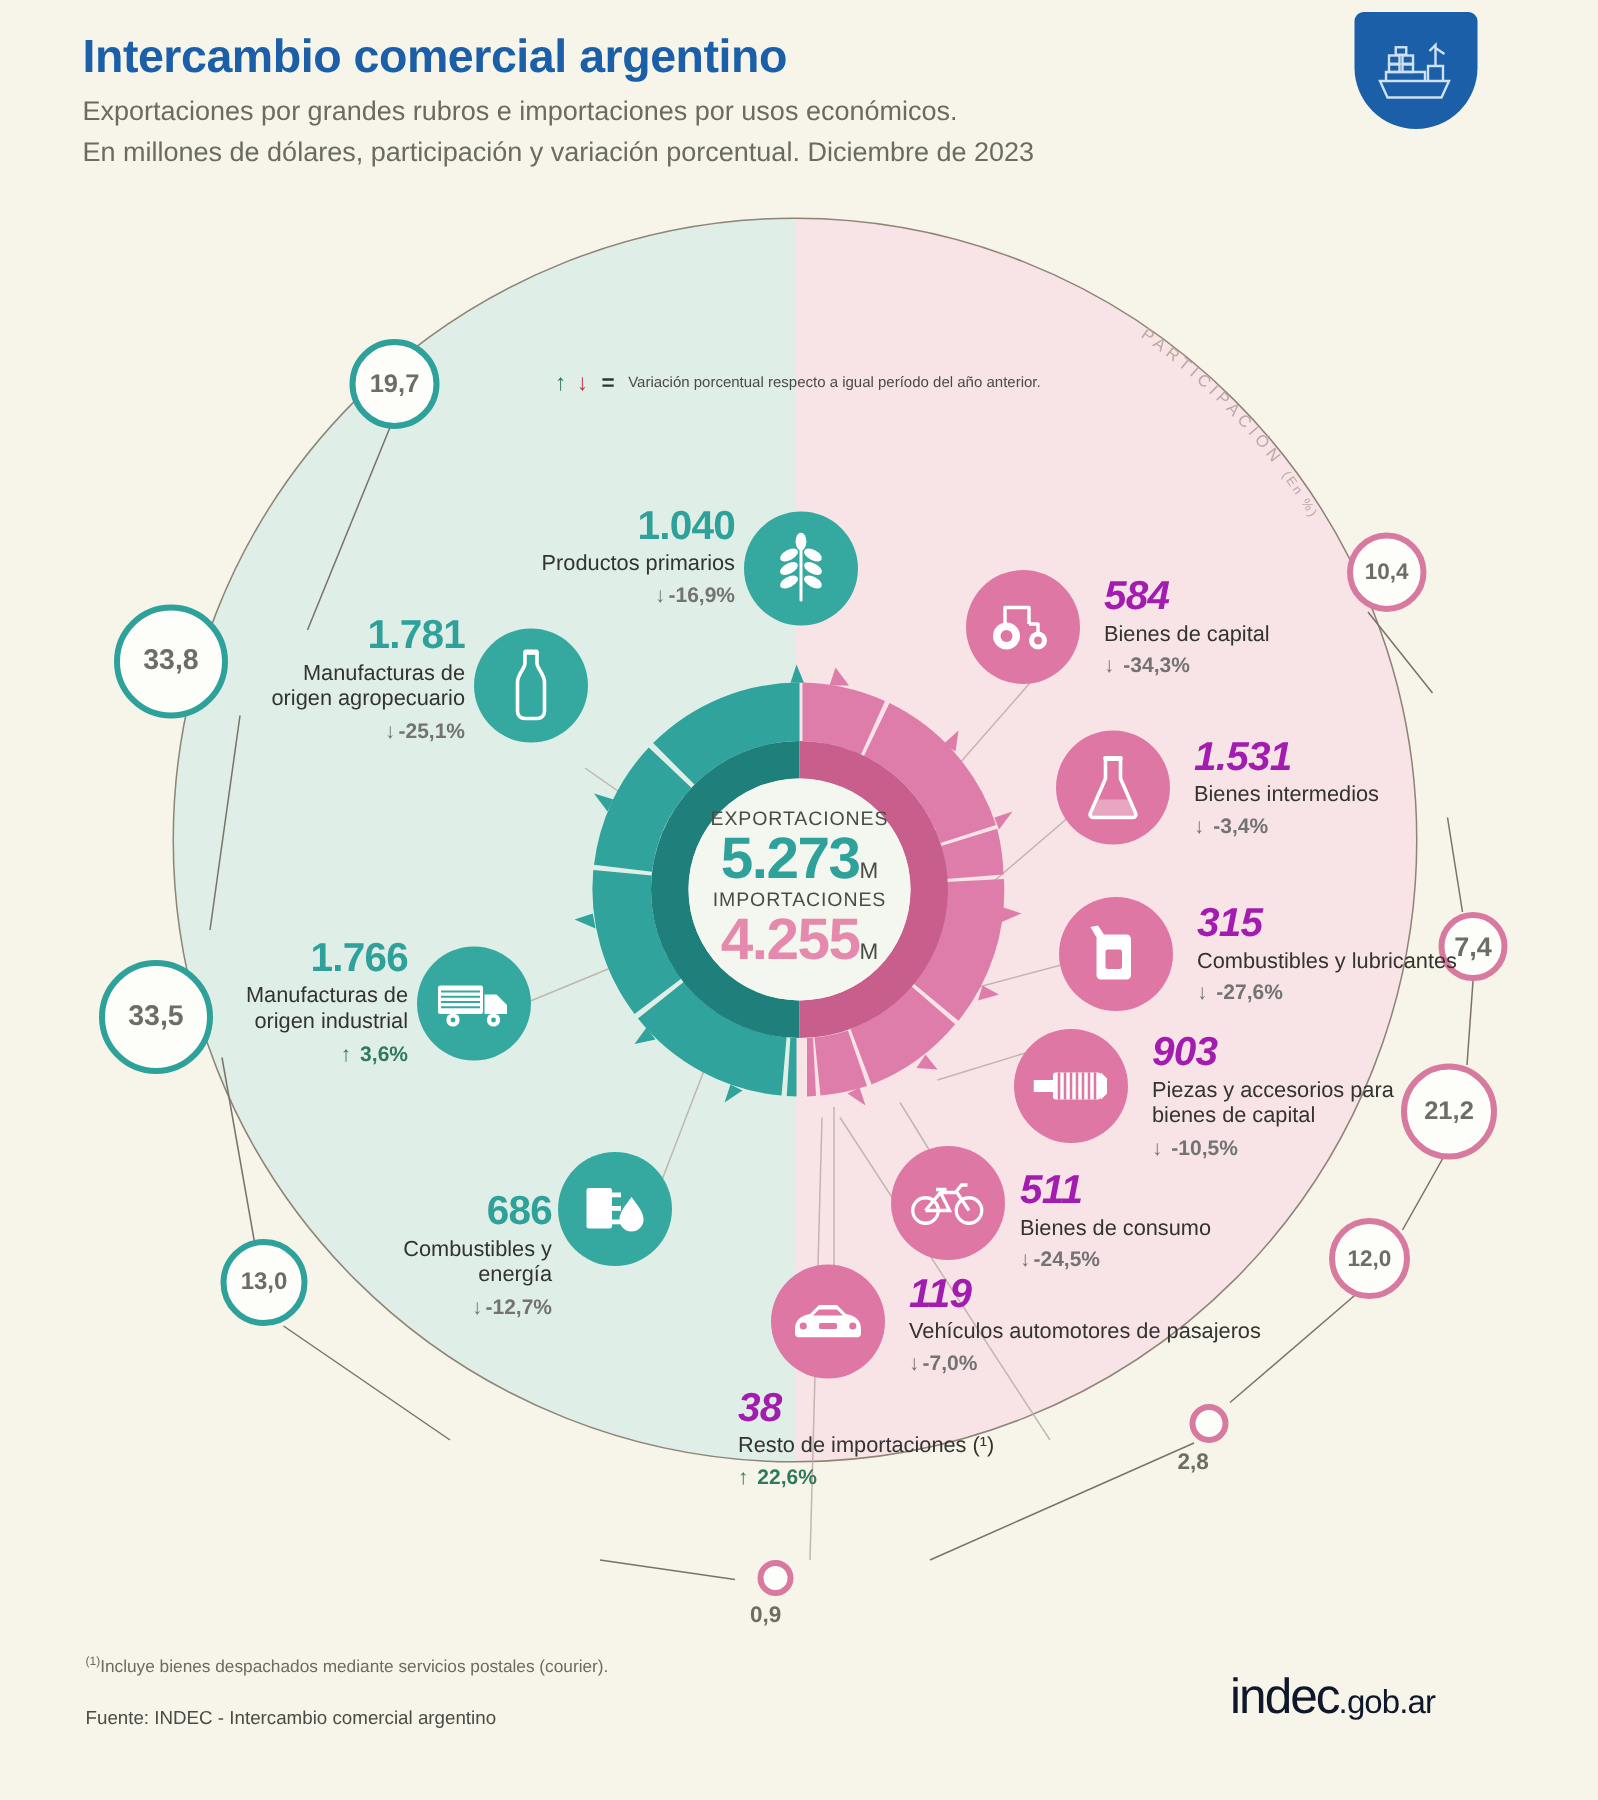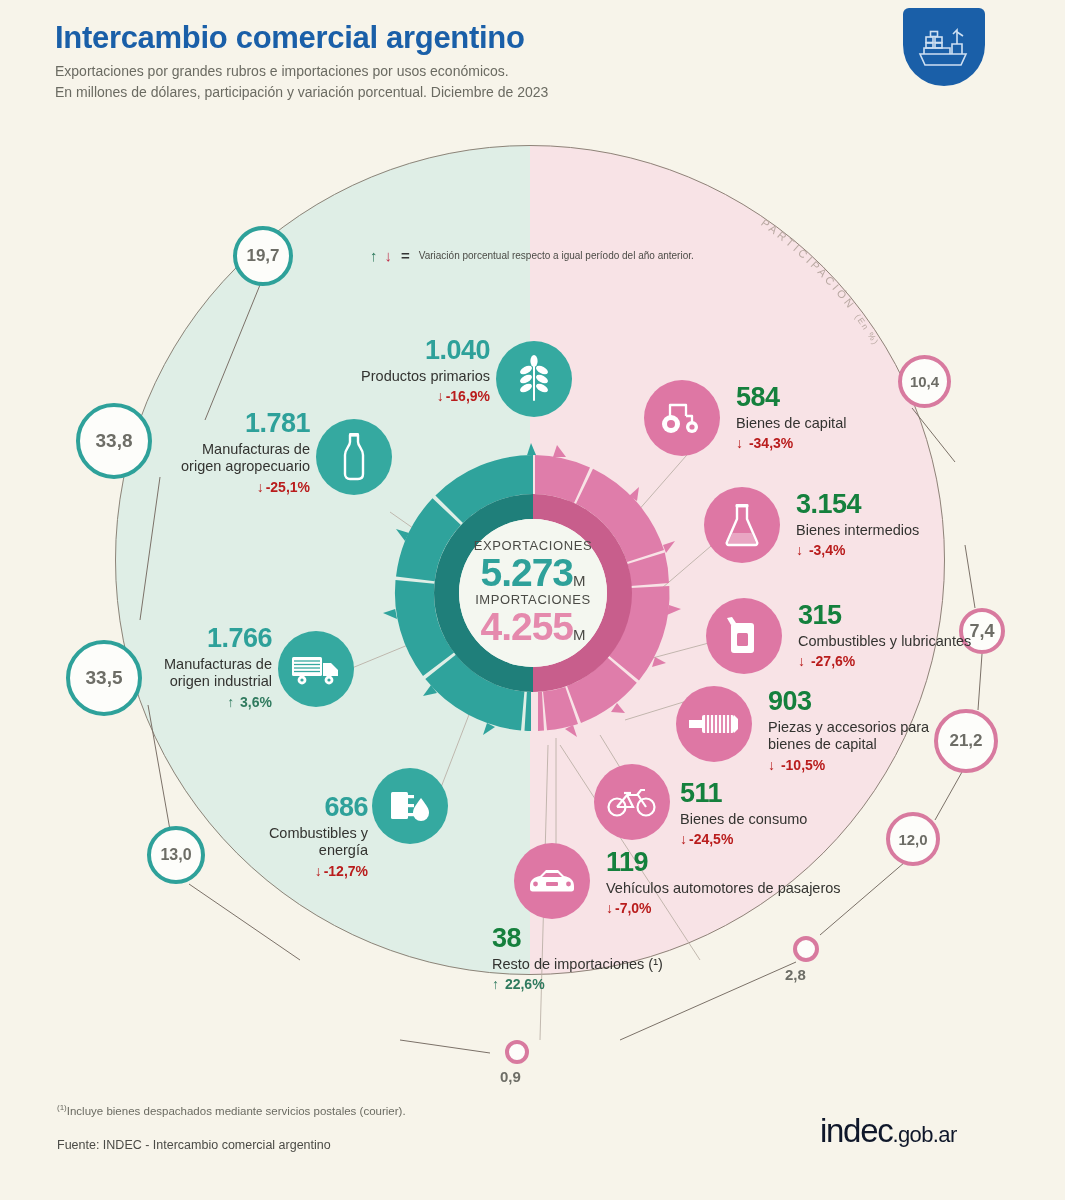--- a/index.html
+++ b/index.html
@@ -11,21 +11,21 @@
     position:relative;
   }
   .stage{position:absolute;left:0;top:0;width:1065px;height:1200px;}
 
   
   .header{position:absolute;left:55px;top:22px;}
   .title{
     font-size:31px;font-weight:bold;color:#1a5fa8;letter-spacing:-0.3px;
     margin:0 0 6px 0;line-height:1.05;
   }
-  .subtitle{font-size:14px;color:#6b6b62;line-height:1.5;margin:0;}
+  .subtitle{font-size:18px;color:#6b6b62;line-height:1.5;margin:0;}
 
   .logo-shield{
     position:absolute;left:903px;top:8px;width:82px;height:78px;
     background:#1a5fa8;border-radius:6px 6px 41px 41px;
   }
   .logo-shield svg{position:absolute;left:13px;top:16px;}
 
   
   .halo{
     position:absolute;left:115px;top:145px;width:830px;height:830px;
@@ -83,24 +83,24 @@
   
   .item{position:absolute;}
   .icon-circ{
     position:absolute;border-radius:50%;
     display:flex;align-items:center;justify-content:center;
   }
   .icon-circ.exp{background:#35a9a0;}
   .icon-circ.imp{background:#de77a4;}
   .item .val{font-size:27px;font-weight:bold;line-height:1;letter-spacing:-0.5px;}
   .item .val.exp{color:#2ea19a;}
-  .item .val.imp{color:#15803d;}
+  .item .val.imp{color:#a21caf;font-style:italic;}
   .item .nm{font-size:14.5px;color:#333330;line-height:1.2;margin-top:4px;}
   .item .vr{font-size:14px;font-weight:bold;margin-top:4px;line-height:1;}
-  .item .vr.dn{color:#b91c1c;}
+  .item .vr.dn{color:#737373;}
   .item .vr.up{color:#2f7a5e;}
   .item .vr .ar{font-size:14px;margin-right:2px;}
   .ta-r{text-align:right;}
   .ta-l{text-align:left;}
 
   
   .foot{position:absolute;left:57px;}
   .fnote{top:1103px;font-size:11.5px;color:#6b6b62;}
   .fnote sup{font-size:8px;}
   .fsrc{top:1138px;font-size:12.5px;color:#4b4b46;}
@@ -377,21 +377,21 @@
 
   <div class="item" style="left:704px;top:487px;">
     <div class="icon-circ imp" style="left:0;top:0;width:76px;height:76px;">
       <svg width="38" height="44" viewBox="0 0 38 44">
         <path d="M14 3 h10 v13 l10 23 a2 2 0 0 1 -1.8 3 H5.8 A2 2 0 0 1 4 39 l10 -23 z" fill="none" stroke="#ffffff" stroke-width="2.4" stroke-linejoin="round"></path>
         <path d="M9.5 30 h19 l5.5 12 H4 z" fill="#ffffff" opacity="0.35"></path>
         <rect x="12.5" y="1" width="13" height="3.2" rx="1.2" fill="#ffffff"></rect>
       </svg>
     </div>
     <div class="ta-l" style="position:absolute;left:92px;top:4px;width:230px;">
-      <div class="val imp">3.154</div>
+      <div class="val imp">1.531</div>
       <div class="nm">Bienes intermedios</div>
       <div class="vr dn"><span class="ar">↓</span> <span>-3,4%</span></div>
     </div>
   </div>
 
   <div class="item" style="left:706px;top:598px;">
     <div class="icon-circ imp" style="left:0;top:0;width:76px;height:76px;">
       <svg width="38" height="42" viewBox="0 0 38 42">
         <g fill="#ffffff">
           <rect x="6" y="8" width="23" height="30" rx="3"></rect>

